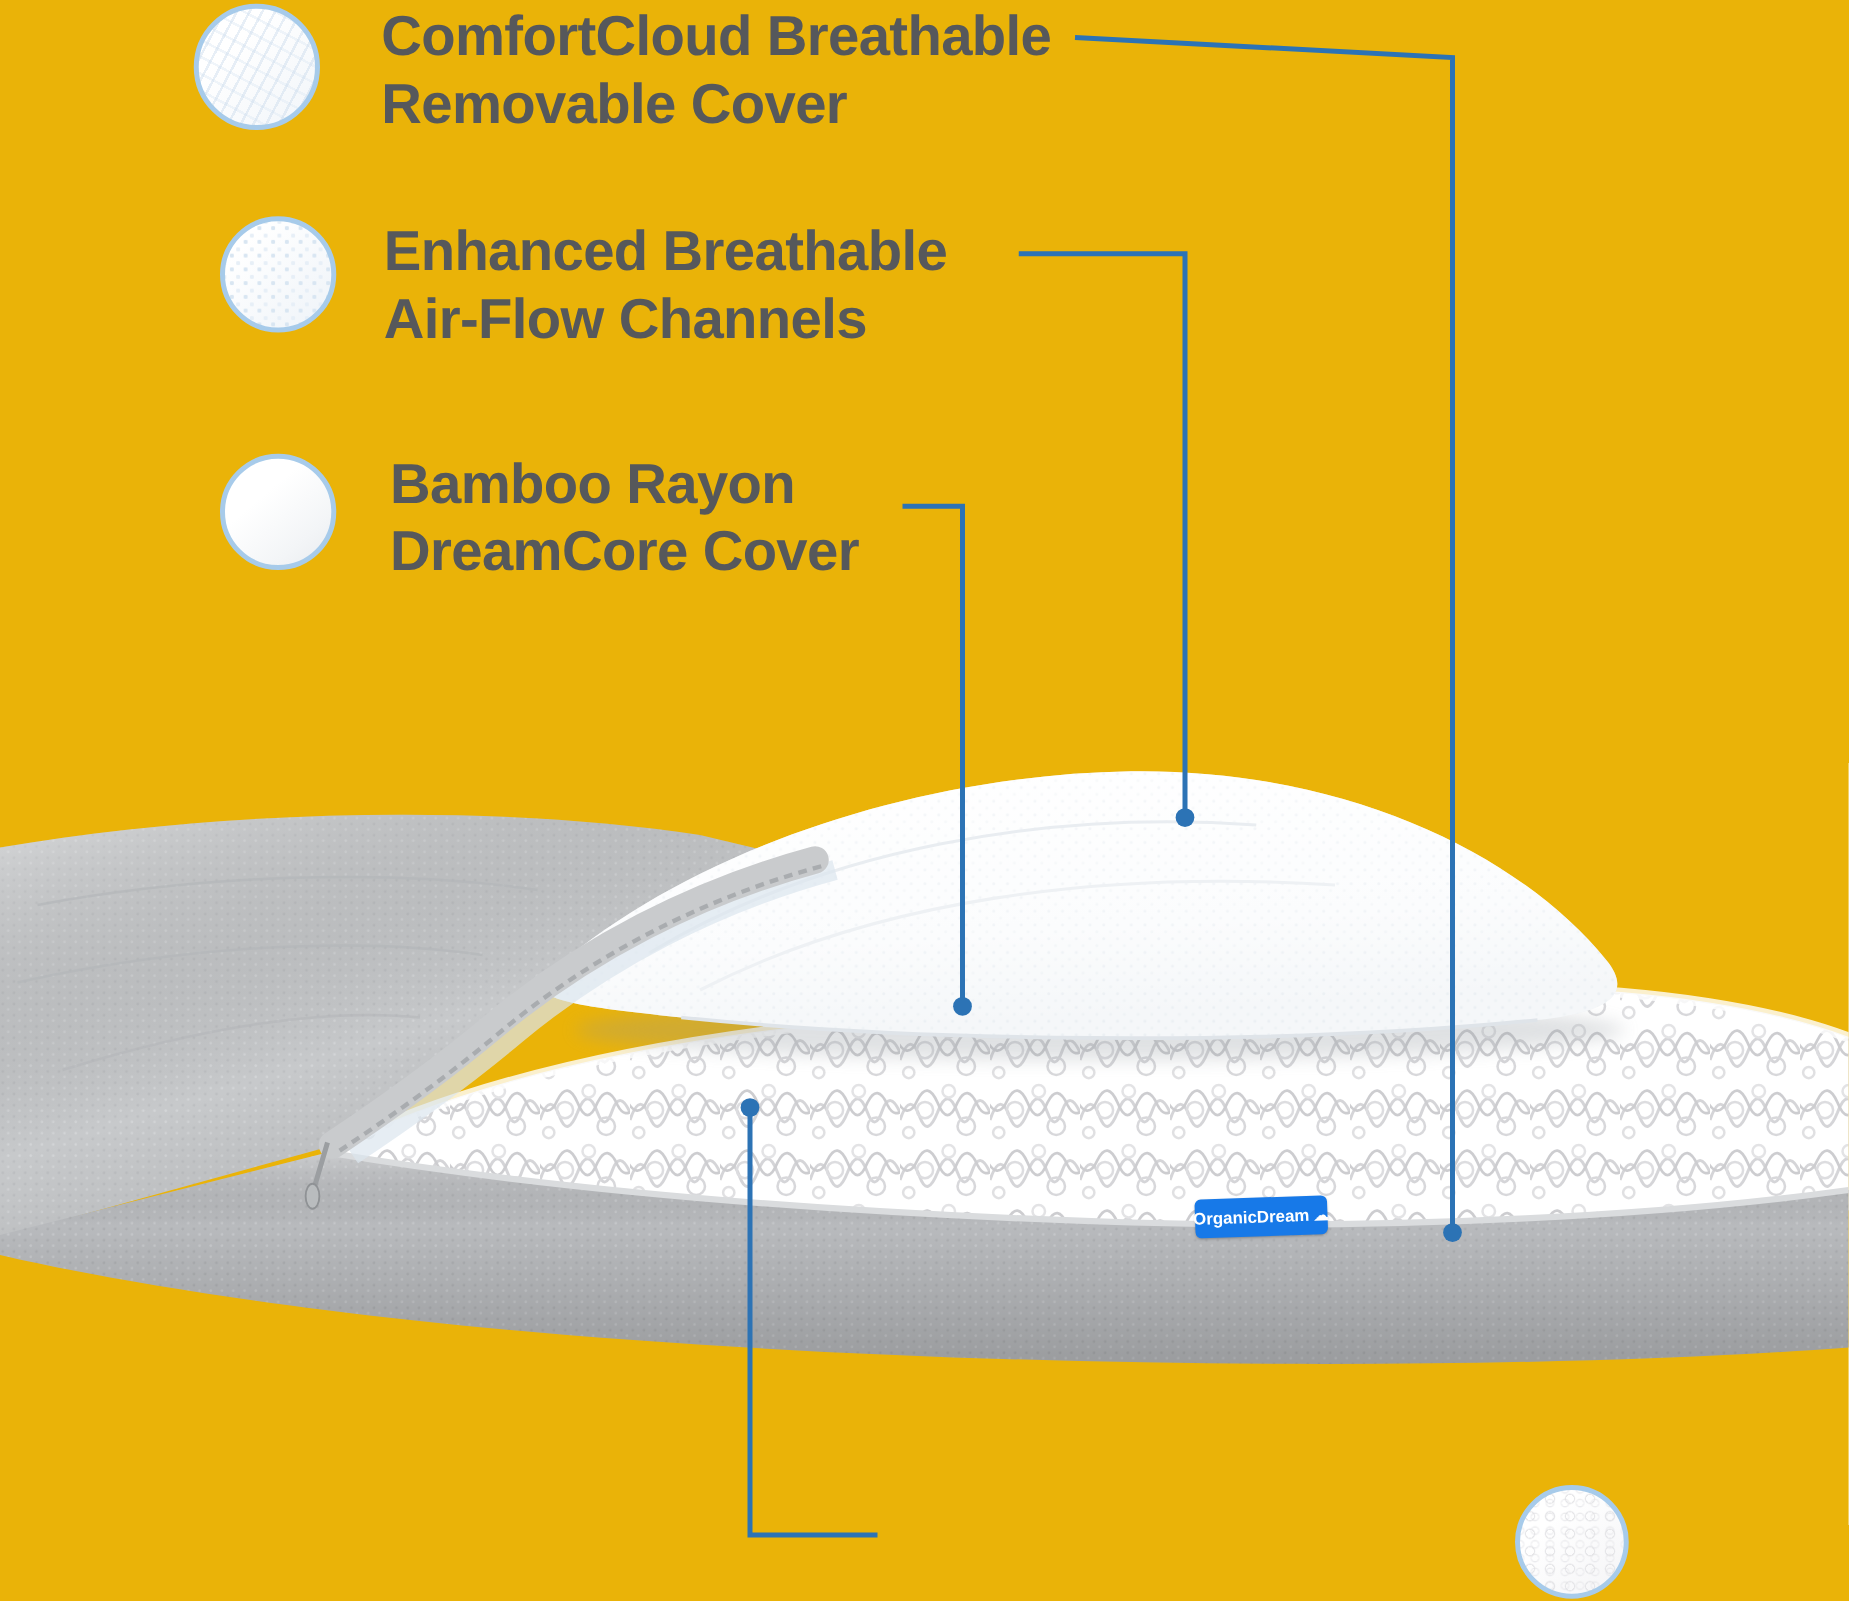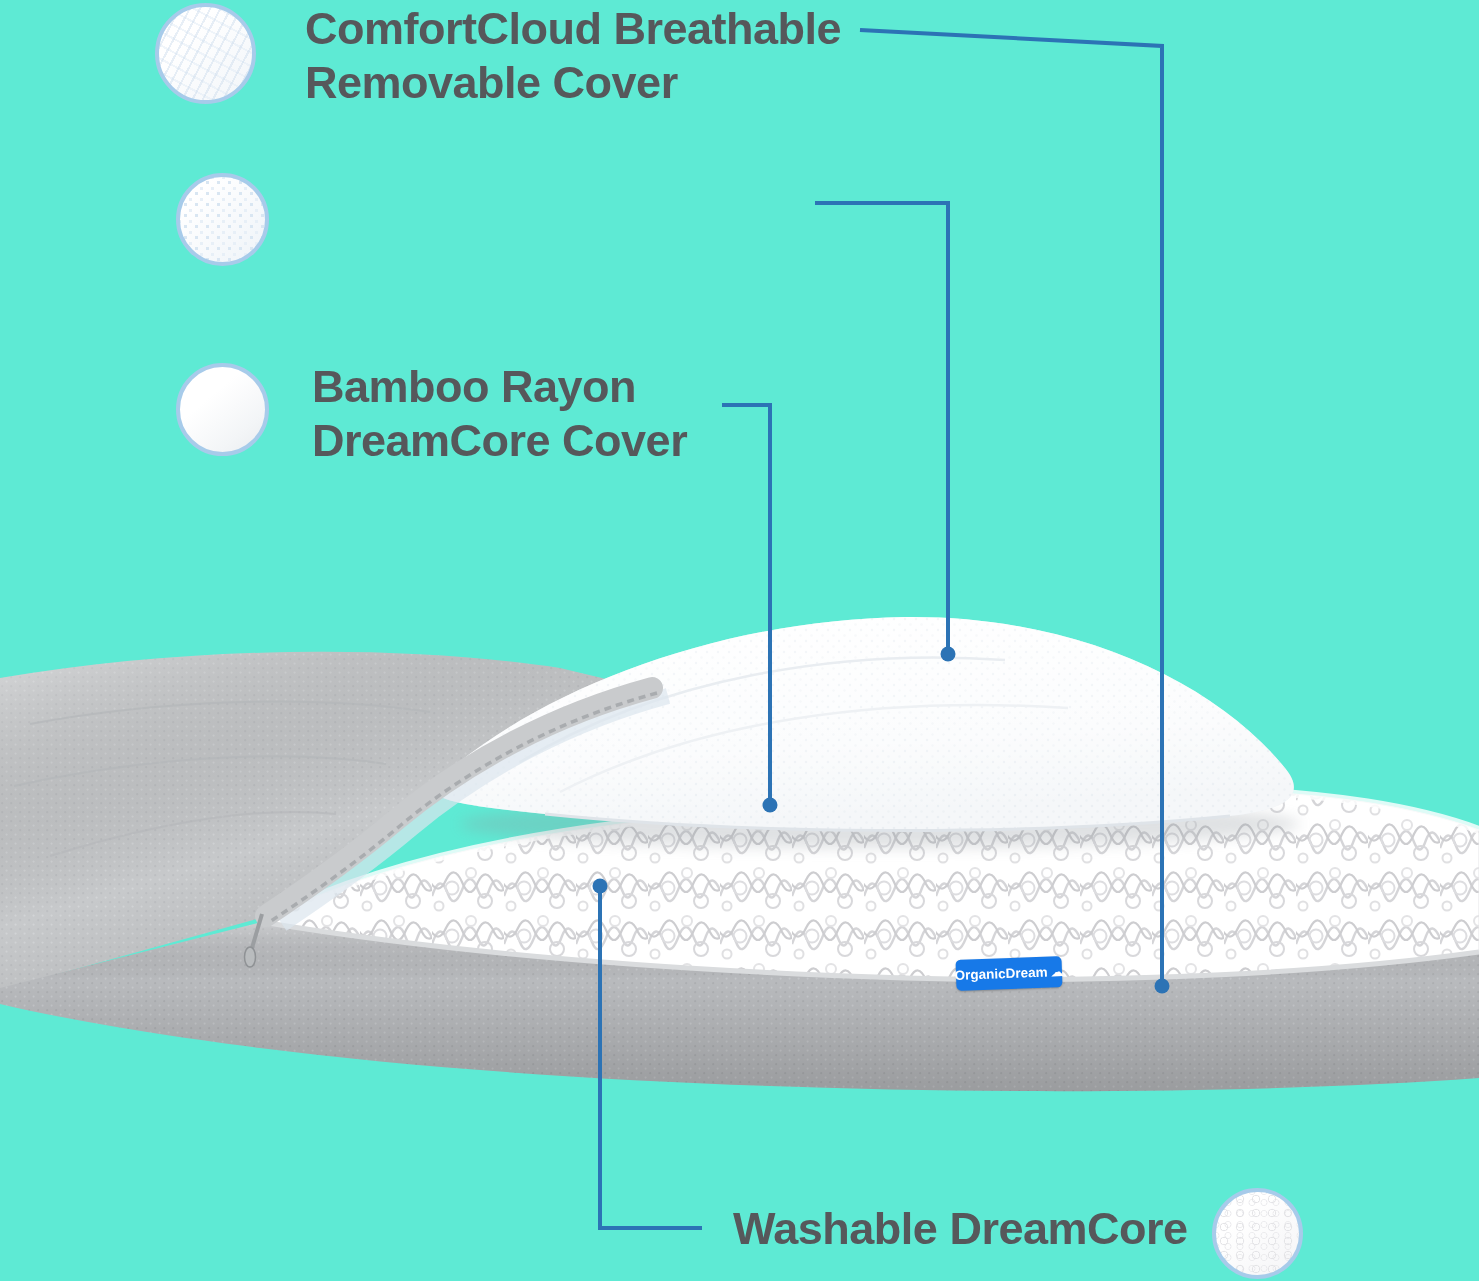--- a/index.html
+++ b/index.html
@@ -1,19 +1,19 @@
 <!DOCTYPE html>
 <html><head>
 <meta charset="utf-8">
 <style>
   html,body{margin:0;padding:0;background:#ffffff;}
   .stage{
     position:relative;
     width:1479px;height:1281px;
-    background:#5eead4;
+    background:#eab308;
     overflow:hidden;
     font-family:"Liberation Sans", sans-serif;
   }
   .scene-svg{position:absolute;left:0;top:0;}
   .callout-label{
     position:absolute;
     color:#56585b;
     font-weight:700;
     font-size:45px;
     line-height:54px;
@@ -171,22 +171,23 @@
     </g>
   </svg>
 
   <div class="swatch swatch-mesh-diag" style="left:155px;top:3px;width:101px;height:101px;"></div>
   <div class="swatch swatch-mesh-dots" style="left:176px;top:173px;width:93px;height:93px;"></div>
   <div class="swatch swatch-fabric-plain" style="left:176px;top:363px;width:93px;height:93px;"></div>
   <div class="swatch swatch-squiggle" style="left:1212px;top:1188px;width:91px;height:91px;"></div>
 
   <div class="callout-label" style="left:305px;top:2px;">ComfortCloud Breathable
 Removable Cover</div>
+  <div class="callout-label" style="left:307px;top:174px;">Enhanced Breathable
+Air-Flow Channels</div>
   <div class="callout-label" style="left:312px;top:360px;">Bamboo Rayon
 DreamCore Cover</div>
-  <div class="callout-label" style="left:733px;top:1202px;">Washable DreamCore</div>
 
   <div class="brand-tag">
     <span class="tag-text">OrganicDream</span>
     <span class="cloud-glyph">☁</span>
   </div>
 
 </div>
 
 </body></html>

